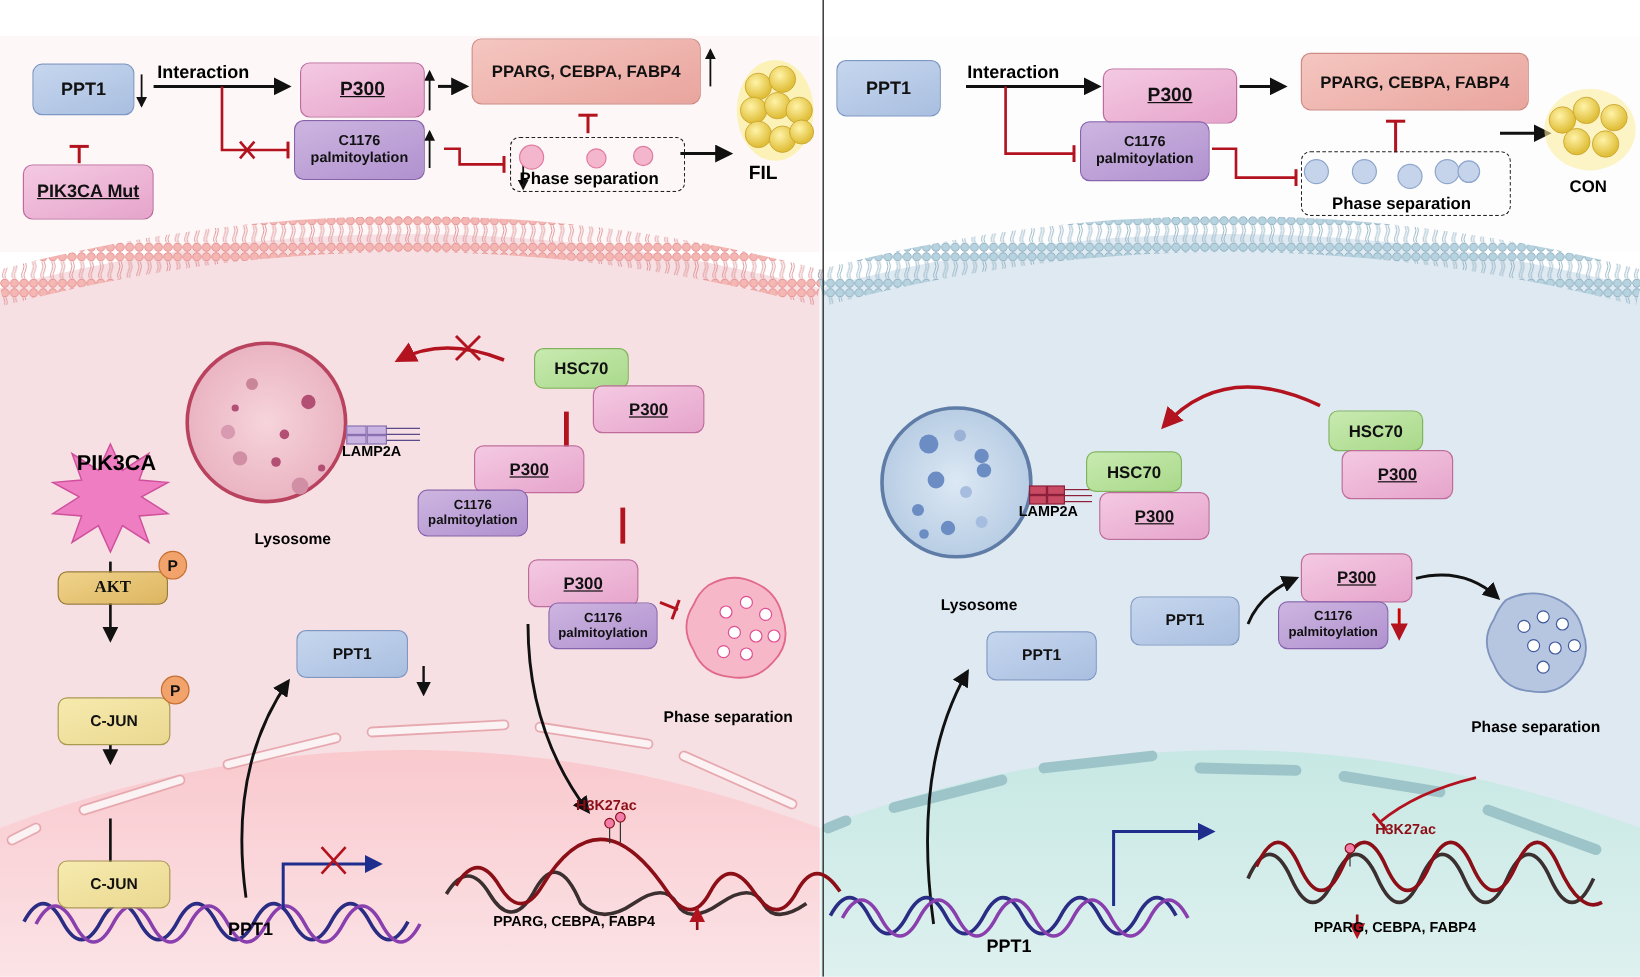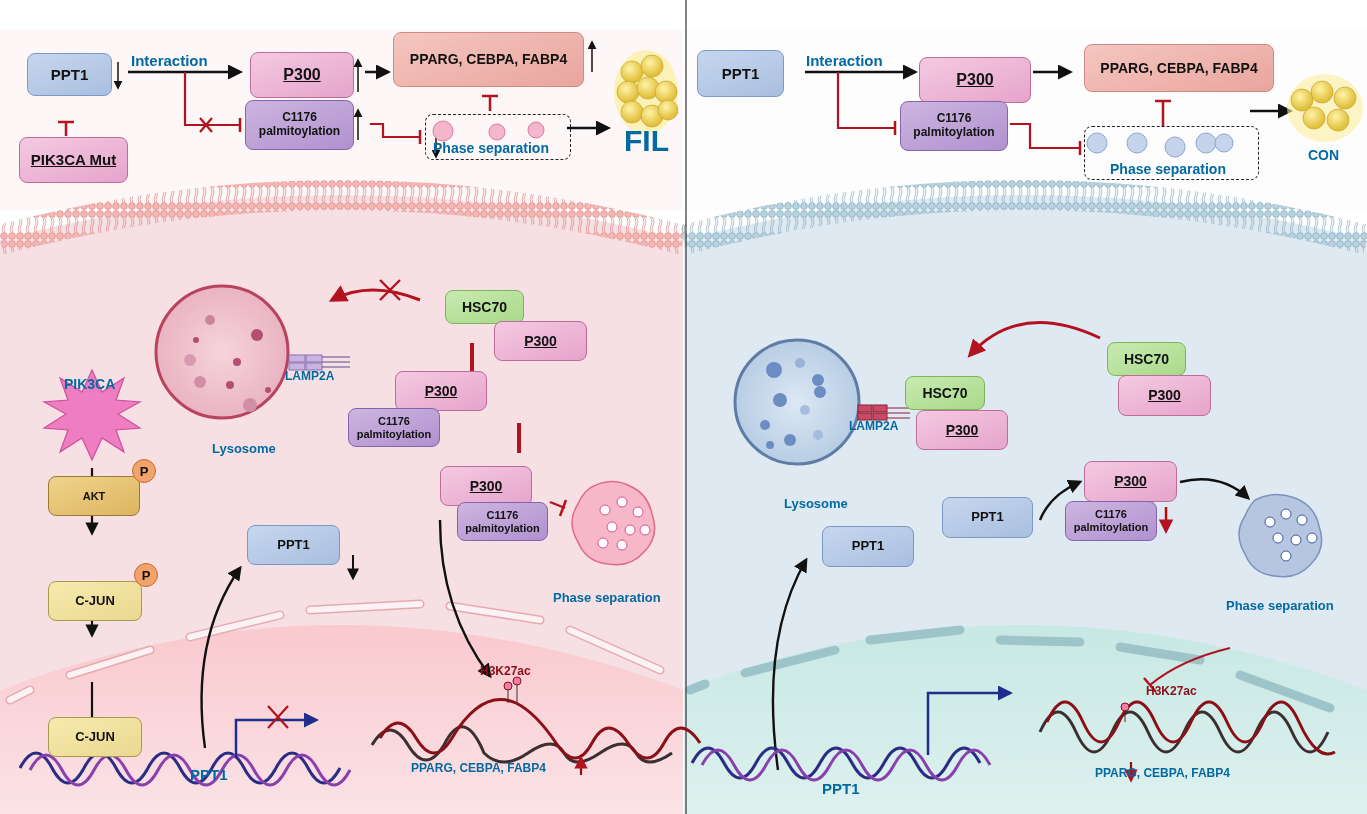--- a/index.html
+++ b/index.html
@@ -7,21 +7,21 @@
   svg{position:absolute;left:0;top:0;}
   .box{position:absolute;box-sizing:border-box;border-radius:8px;display:flex;align-items:center;justify-content:center;text-align:center;font-weight:bold;color:#111;line-height:1.15;}
   .blue{background:linear-gradient(160deg,#c6d6ee,#a9bfe0);border:1.5px solid #7e98c4;}
   .pink{background:linear-gradient(160deg,#f4c9e2,#e6a4cb);border:1.5px solid #bf6b9c;text-decoration:underline;}
   .purple{background:linear-gradient(160deg,#cdb5e0,#b091cf);border:1.5px solid #8763ad;}
   .salmon{background:linear-gradient(160deg,#f5c6c0,#e9a59e);border:1.5px solid #d08a84;}
   .green{background:linear-gradient(160deg,#c8eab0,#a9d98a);border:1.5px solid #7fb45a;}
   .gold{background:linear-gradient(160deg,#efd38b,#ddb560);border:1.5px solid #9b7a32;}
   .yellow{background:linear-gradient(160deg,#f6eaae,#ead890);border:1.5px solid #a99a4e;align-items:center;}
   .pmark{position:absolute;width:22px;height:22px;border-radius:50%;background:#f2a26b;border:1.5px solid #c46f2f;display:flex;align-items:center;justify-content:center;font-weight:bold;font-size:13px;color:#111;}
-  .txt{position:absolute;font-weight:bold;color:#0369a1;white-space:nowrap;}
+  .txt{position:absolute;font-weight:bold;color:#000000;white-space:nowrap;}
   .dash{position:absolute;border:1.6px dashed #222;border-radius:8px;box-sizing:border-box;}
 </style>
 </head>
 <body>
 
 <svg width="1367" height="814" viewBox="0 0 1367 814">
   <defs>
     <marker id="ah" viewBox="0 0 10 10" refX="8" refY="5" markerWidth="6" markerHeight="6" orient="auto">
       <path d="M0,0 L10,5 L0,10 z" fill="#111"></path>
     </marker>
@@ -301,21 +301,21 @@
   </div>
 <div class="box purple" style="left:245px;top:100px;width:109px;height:50px;font-size:12px;flex-direction:column;">
     <span>C1176</span>
     <span>palmitoylation</span>
   </div>
 <div class="box salmon" style="left:393px;top:32px;width:191px;height:55px;font-size:14px;">
     <span>PPARG, CEBPA, FABP4</span>
   </div>
 <div class="dash" style="left:425px;top:114px;width:146px;height:46px;"></div>
 <div class="txt" style="left:433px;top:140px;font-size:14px;">Phase separation</div>
-<div class="txt" style="left:624px;top:124px;font-size:30px;">FIL</div>
+<div class="txt" style="left:624px;top:136px;font-size:16px;">FIL</div>
 
 <div class="box blue" style="left:697px;top:50px;width:87px;height:47px;font-size:15px;">
     <span>PPT1</span>
   </div>
 <div class="txt" style="left:806px;top:52px;font-size:15px;">Interaction</div>
 <div class="box pink" style="left:919px;top:57px;width:112px;height:46px;font-size:16px;">
     <span>P300</span>
   </div>
 <div class="box purple" style="left:900px;top:101px;width:108px;height:50px;font-size:12px;flex-direction:column;">
     <span>C1176</span>
@@ -343,22 +343,22 @@
     <span>C1176</span>
     <span>palmitoylation</span>
   </div>
 <div class="box pink" style="left:440px;top:466px;width:92px;height:40px;font-size:14px;">
     <span>P300</span>
   </div>
 <div class="box purple" style="left:457px;top:502px;width:91px;height:39px;font-size:11px;flex-direction:column;">
     <span>C1176</span>
     <span>palmitoylation</span>
   </div>
-<div class="txt" style="left:64px;top:376px;font-size:14px;">PIK3CA</div>
-<div class="box gold" style="left:48px;top:476px;width:92px;height:40px;font-size:11px;">
+<div class="txt" style="left:64px;top:376px;font-size:18px;">PIK3CA</div>
+<div class="box gold" style="left:48px;top:476px;width:92px;height:28px;font-size:14px;font-family:Liberation Serif, serif;">
     <span>AKT</span>
   </div>
 <div class="pmark" style="left:132px;top:459px;">
     <span>P</span>
   </div>
 <div class="box yellow" style="left:48px;top:581px;width:94px;height:40px;font-size:13px;">
     <span>C-JUN</span>
   </div>
 <div class="pmark" style="left:134px;top:563px;">
     <span>P</span>

